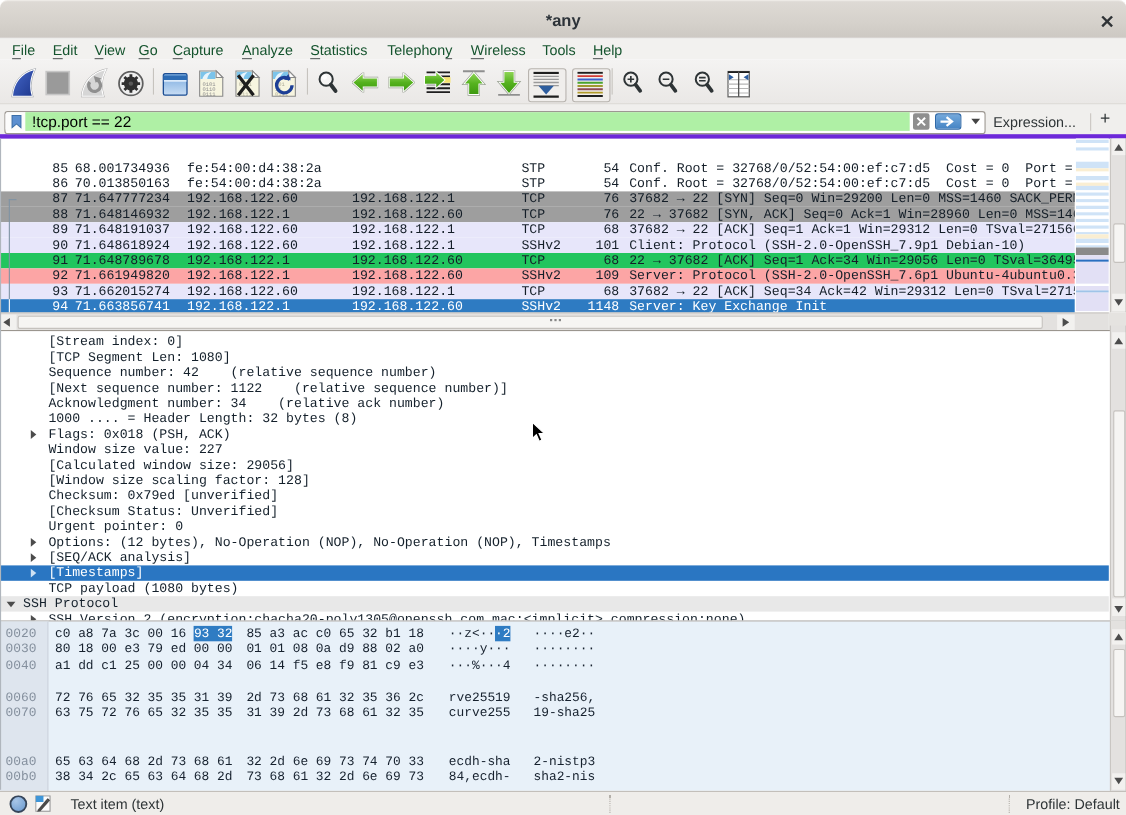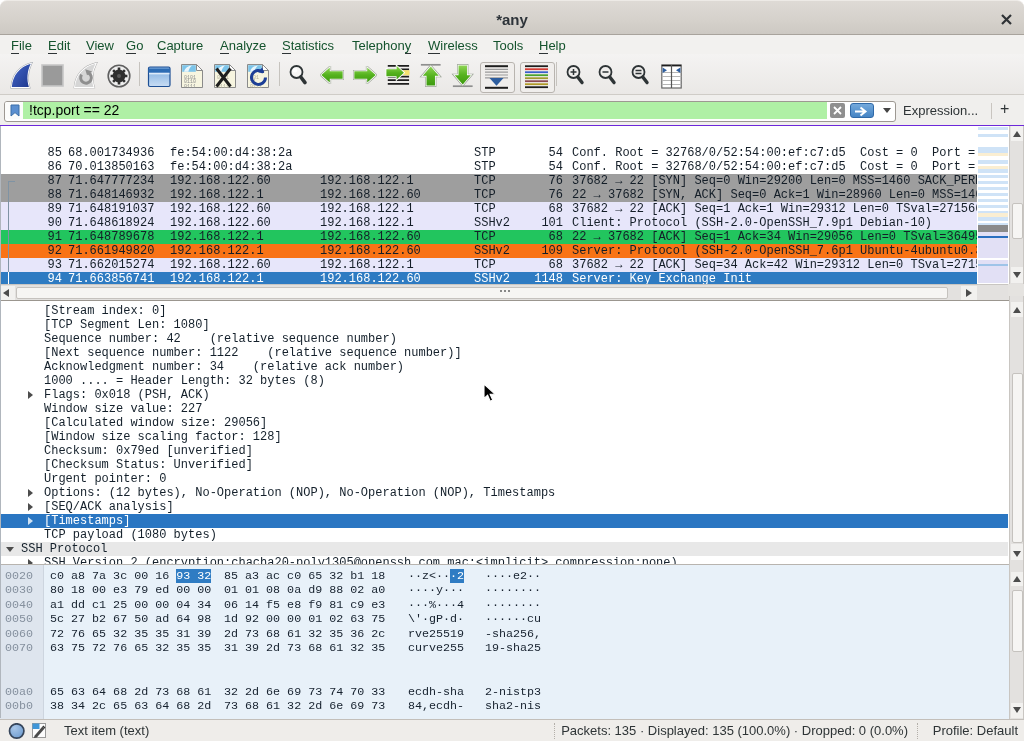--- a/index.html
+++ b/index.html
@@ -11,21 +11,21 @@
 
 #menu{left:0;top:35px;width:1024px;height:19px;background:#f2f1ef;font-size:13px;color:#14532d}
 #menu span.m{position:absolute;top:2.5px}
 #menu u{text-decoration:none;border-bottom:1px solid #2e3436;padding-bottom:0px}
 
 #tbar{left:0;top:54px;width:1024px;height:41px;background:linear-gradient(#f4f3f2,#eae8e6);border-bottom:1px solid #cfccc7;box-sizing:border-box}
 .tsep{position:absolute;top:8px;width:1px;height:24px;background:#c6c3be}
 .ticon{position:absolute;top:0}
 .tframe{position:absolute;border:1px solid #b8b4af;border-radius:3px;background:#f0eeec}
 
-#fbar{left:0;top:95px;width:1024px;height:31px;background:#f0efed;border-bottom:1px solid #6d28d9;box-sizing:border-box}
+#fbar{left:0;top:95px;width:1024px;height:31px;background:#f0efed;border-bottom:4px solid #6d28d9;box-sizing:border-box}
 #finput{position:absolute;left:4px;top:6px;width:890px;height:19px;background:#fff;border:1px solid #9d9892;border-radius:3px}
 #fgreen{position:absolute;left:18px;top:0px;width:804px;height:17px;background:#aff0a5}
 #ftext{position:absolute;left:24px;top:0px;font-size:14px;color:#000}
 #fbook{position:absolute;left:0;top:0;width:19px;height:17px;border-right:1px solid #c5c1bb;border-radius:2px 0 0 2px;background:#fcfcfb}
 #fx{position:absolute;left:825px;top:1px;width:15px;height:15px;background:#8f8f8f;border-radius:2px}
 #fgo{position:absolute;left:845px;top:1px;width:24px;height:15px;border-radius:3px;background:linear-gradient(#74a9dc,#4584c4);border:1px solid #2f69a8;box-sizing:border-box}
 #fcaret{position:absolute;left:878px;top:6px;width:0;height:0;border:4px solid transparent;border-top:5px solid #444;}
 #fexpr{position:absolute;left:903px;top:8px;font-size:13px;color:#2e3436}
 #fplus{position:absolute;left:1000px;top:5px;font-size:16px;color:#2e3436}
 #fsep{position:absolute;left:991px;top:8px;width:1px;height:16px;background:#c9c5c0}
@@ -260,21 +260,21 @@
     <span id="fplus">+</span>
   </div>
   <div id="plist" class="abs" style="left:0;top:146px;width:978px;height:140px">
     <div class="prow" style="top:0;background:#fff"><span class="cno">85</span><span class="ct">68.001734936</span><span class="cs">fe:54:00:d4:38:2a</span><span class="cp">STP</span><span class="cl">54</span><span class="ci">Conf. Root = 32768/0/52:54:00:ef:c7:d5  Cost = 0  Port = 0x8005</span></div>
     <div class="prow" style="top:14px;background:#fff"><span class="cno">86</span><span class="ct">70.013850163</span><span class="cs">fe:54:00:d4:38:2a</span><span class="cp">STP</span><span class="cl">54</span><span class="ci">Conf. Root = 32768/0/52:54:00:ef:c7:d5  Cost = 0  Port = 0x8005</span></div>
     <div class="prow" style="top:28px;background:#9e9e9e"><span class="cno">87</span><span class="ct">71.647777234</span><span class="cs">192.168.122.60</span><span class="cd">192.168.122.1</span><span class="cp">TCP</span><span class="cl">76</span><span class="ci">37682 → 22 [SYN] Seq=0 Win=29200 Len=0 MSS=1460 SACK_PERM=1</span></div>
     <div class="prow" style="top:42px;background:#9e9e9e"><span class="cno">88</span><span class="ct">71.648146932</span><span class="cs">192.168.122.1</span><span class="cd">192.168.122.60</span><span class="cp">TCP</span><span class="cl">76</span><span class="ci">22 → 37682 [SYN, ACK] Seq=0 Ack=1 Win=28960 Len=0 MSS=1460</span></div>
     <div class="prow" style="top:56px;background:#e7e6fa"><span class="cno">89</span><span class="ct">71.648191037</span><span class="cs">192.168.122.60</span><span class="cd">192.168.122.1</span><span class="cp">TCP</span><span class="cl">68</span><span class="ci">37682 → 22 [ACK] Seq=1 Ack=1 Win=29312 Len=0 TSval=2715660</span></div>
     <div class="prow" style="top:70px;background:#e7e6fa"><span class="cno">90</span><span class="ct">71.648618924</span><span class="cs">192.168.122.60</span><span class="cd">192.168.122.1</span><span class="cp">SSHv2</span><span class="cl">101</span><span class="ci">Client: Protocol (SSH-2.0-OpenSSH_7.9p1 Debian-10)</span></div>
     <div class="prow" style="top:84px;background:#22c55e"><span class="cno">91</span><span class="ct">71.648789678</span><span class="cs">192.168.122.1</span><span class="cd">192.168.122.60</span><span class="cp">TCP</span><span class="cl">68</span><span class="ci">22 → 37682 [ACK] Seq=1 Ack=34 Win=29056 Len=0 TSval=36495</span></div>
-    <div class="prow" style="top:98px;background:#f97316"><span class="cno">92</span><span class="ct">71.661949820</span><span class="cs">192.168.122.1</span><span class="cd">192.168.122.60</span><span class="cp">SSHv2</span><span class="cl">109</span><span class="ci">Server: Protocol (SSH-2.0-OpenSSH_7.6p1 Ubuntu-4ubuntu0.3</span></div>
+    <div class="prow" style="top:98px;background:#fca5a5"><span class="cno">92</span><span class="ct">71.661949820</span><span class="cs">192.168.122.1</span><span class="cd">192.168.122.60</span><span class="cp">SSHv2</span><span class="cl">109</span><span class="ci">Server: Protocol (SSH-2.0-OpenSSH_7.6p1 Ubuntu-4ubuntu0.3</span></div>
     <div class="prow" style="top:112px;background:#e7e6fa"><span class="cno">93</span><span class="ct">71.662015274</span><span class="cs">192.168.122.60</span><span class="cd">192.168.122.1</span><span class="cp">TCP</span><span class="cl">68</span><span class="ci">37682 → 22 [ACK] Seq=34 Ack=42 Win=29312 Len=0 TSval=2715</span></div>
     <div class="prow" style="top:126px;background:#2e7bc2;color:#fff"><span class="cno">94</span><span class="ct">71.663856741</span><span class="cs">192.168.122.1</span><span class="cd">192.168.122.60</span><span class="cp">SSHv2</span><span class="cl">1148</span><span class="ci">Server: Key Exchange Init</span></div>
 
     <div class="abs" style="left:8px;top:35px;width:1px;height:91px;background:#7f93a4"></div>
     <div class="abs" style="left:8px;top:35px;width:7px;height:1px;background:#7f93a4"></div>
     <div class="abs" style="left:8px;top:126px;width:1px;height:14px;background:#fff"></div>
   </div>
   <div id="minimap" class="abs">
     <div class="st" style="top:0px;height:0.5px;background:#ffffff"></div>
     <div class="st" style="top:0.5px;height:3px;background:#cfe3f7"></div>
@@ -367,21 +367,20 @@
     <div class="abs" style="left:1px;top:248px;width:12px;height:16px;background:#f2f1ef"></div>
     <div class="arr" style="left:3px;top:11px;border:4px solid transparent;border-bottom:6px solid #4c4c4c;border-top:none"></div>
     <div class="sbthumb" style="left:2px;top:77px;width:11px;height:170px"></div>
     <div class="arr" style="left:3px;top:255px;border:4px solid transparent;border-top:6px solid #4c4c4c;border-bottom:none"></div>
   </div>
   <div id="hex" class="abs">
     <div class="abs" style="left:0;top:0;width:43px;height:154px;background:#dee5ee;border-right:1px solid #cdd5df"></div>
     <div class="hr" style="top:4px"><span class="ho">0020</span><span class="h1">c0 a8 7a 3c 00 16 <i style="font-style:normal;background:#2f7cc3;color:#fff">93 32</i></span><span class="h2">85 a3 ac c0 65 32 b1 18</span><span class="a1">··z&lt;··<i style="font-style:normal;background:#2f7cc3;color:#fff">·2</i></span><span class="a2">····e2··</span></div>
     <div class="hr" style="top:18.4px"><span class="ho">0030</span><span class="h1">80 18 00 e3 79 ed 00 00</span><span class="h2">01 01 08 0a d9 88 02 a0</span><span class="a1">····y···</span><span class="a2">········</span></div>
     <div class="hr" style="top:32.9px"><span class="ho">0040</span><span class="h1">a1 dd c1 25 00 00 04 34</span><span class="h2">06 14 f5 e8 f9 81 c9 e3</span><span class="a1">···%···4</span><span class="a2">········</span></div>
-    <div class="hr" style="top:47.3px"><span class="ho">0050</span><span class="h1">5c 27 b2 67 50 ad 64 98</span><span class="h2">1d 92 00 00 01 02 63 75</span><span class="a1">\'·gP·d·</span><span class="a2">······cu</span></div>
     <div class="hr" style="top:61.8px"><span class="ho">0060</span><span class="h1">72 76 65 32 35 35 31 39</span><span class="h2">2d 73 68 61 32 35 36 2c</span><span class="a1">rve25519</span><span class="a2">-sha256,</span></div>
     <div class="hr" style="top:76.2px"><span class="ho">0070</span><span class="h1">63 75 72 76 65 32 35 35</span><span class="h2">31 39 2d 73 68 61 32 35</span><span class="a1">curve255</span><span class="a2">19-sha25</span></div>
     <div class="hr" style="top:119.6px"><span class="ho">00a0</span><span class="h1">65 63 64 68 2d 73 68 61</span><span class="h2">32 2d 6e 69 73 74 70 33</span><span class="a1">ecdh-sha</span><span class="a2">2-nistp3</span></div>
     <div class="hr" style="top:134px"><span class="ho">00b0</span><span class="h1">38 34 2c 65 63 64 68 2d</span><span class="h2">73 68 61 32 2d 6e 69 73</span><span class="a1">84,ecdh-</span><span class="a2">sha2-nis</span></div>
   </div>
   <div id="vs3" class="abs">
     <div class="abs" style="left:1px;top:8px;width:12px;height:14px;background:#f2f1ef"></div>
     <div class="abs" style="left:1px;top:139px;width:12px;height:15px;background:#f2f1ef"></div>
     <div class="arr" style="left:3px;top:12px;border:4px solid transparent;border-bottom:6px solid #4c4c4c;border-top:none"></div>
     <div class="sbthumb" style="left:2px;top:26px;width:11px;height:62px"></div>
@@ -398,18 +397,17 @@
         <circle cx="8.7" cy="8" r="7.2" fill="url(#xc)" stroke="#36455a" stroke-width="1.7"></circle>
       </svg>
     <svg class="abs" style="left:32px;top:3px" width="15" height="16" viewBox="0 0 15 16">
       <rect x="0.5" y="0.5" width="13" height="14" fill="#fcfcfc" stroke="#9a9a9a"></rect>
       <path d="M0.5 0.5 h7 v5.5 h-7 z" fill="#3f96d8"></path>
       <path d="M2.5 12.8 L10.4 3.6 L12.6 5.6 L4.8 14.4 l-3 0.6 z" fill="#4a4a4a"></path>
       <path d="M10.4 3.6 L12.6 5.6 L13.4 4.4 L11.4 2.6 z" fill="#333"></path>
     </svg>
     <span class="abs" style="left:64px;top:3px">Text item (text)</span>
     <div class="abs" style="left:554px;top:3px;width:1px;height:16px;border-left:1px dotted #b3afa9"></div>
-    <span class="abs" style="right:116px;top:3px">Packets: 135 · Displayed: 135 (100.0%) · Dropped: 0 (0.0%)</span>
     <div class="abs" style="left:917px;top:3px;width:1px;height:16px;border-left:1px dotted #b3afa9"></div>
     <span class="abs" style="right:6px;top:3px">Profile: Default</span>
   </div>
   <div class="abs" style="left:0;top:126px;width:1px;height:592px;background:#b0b6bd"></div>
 </div>
 
 </body></html>

